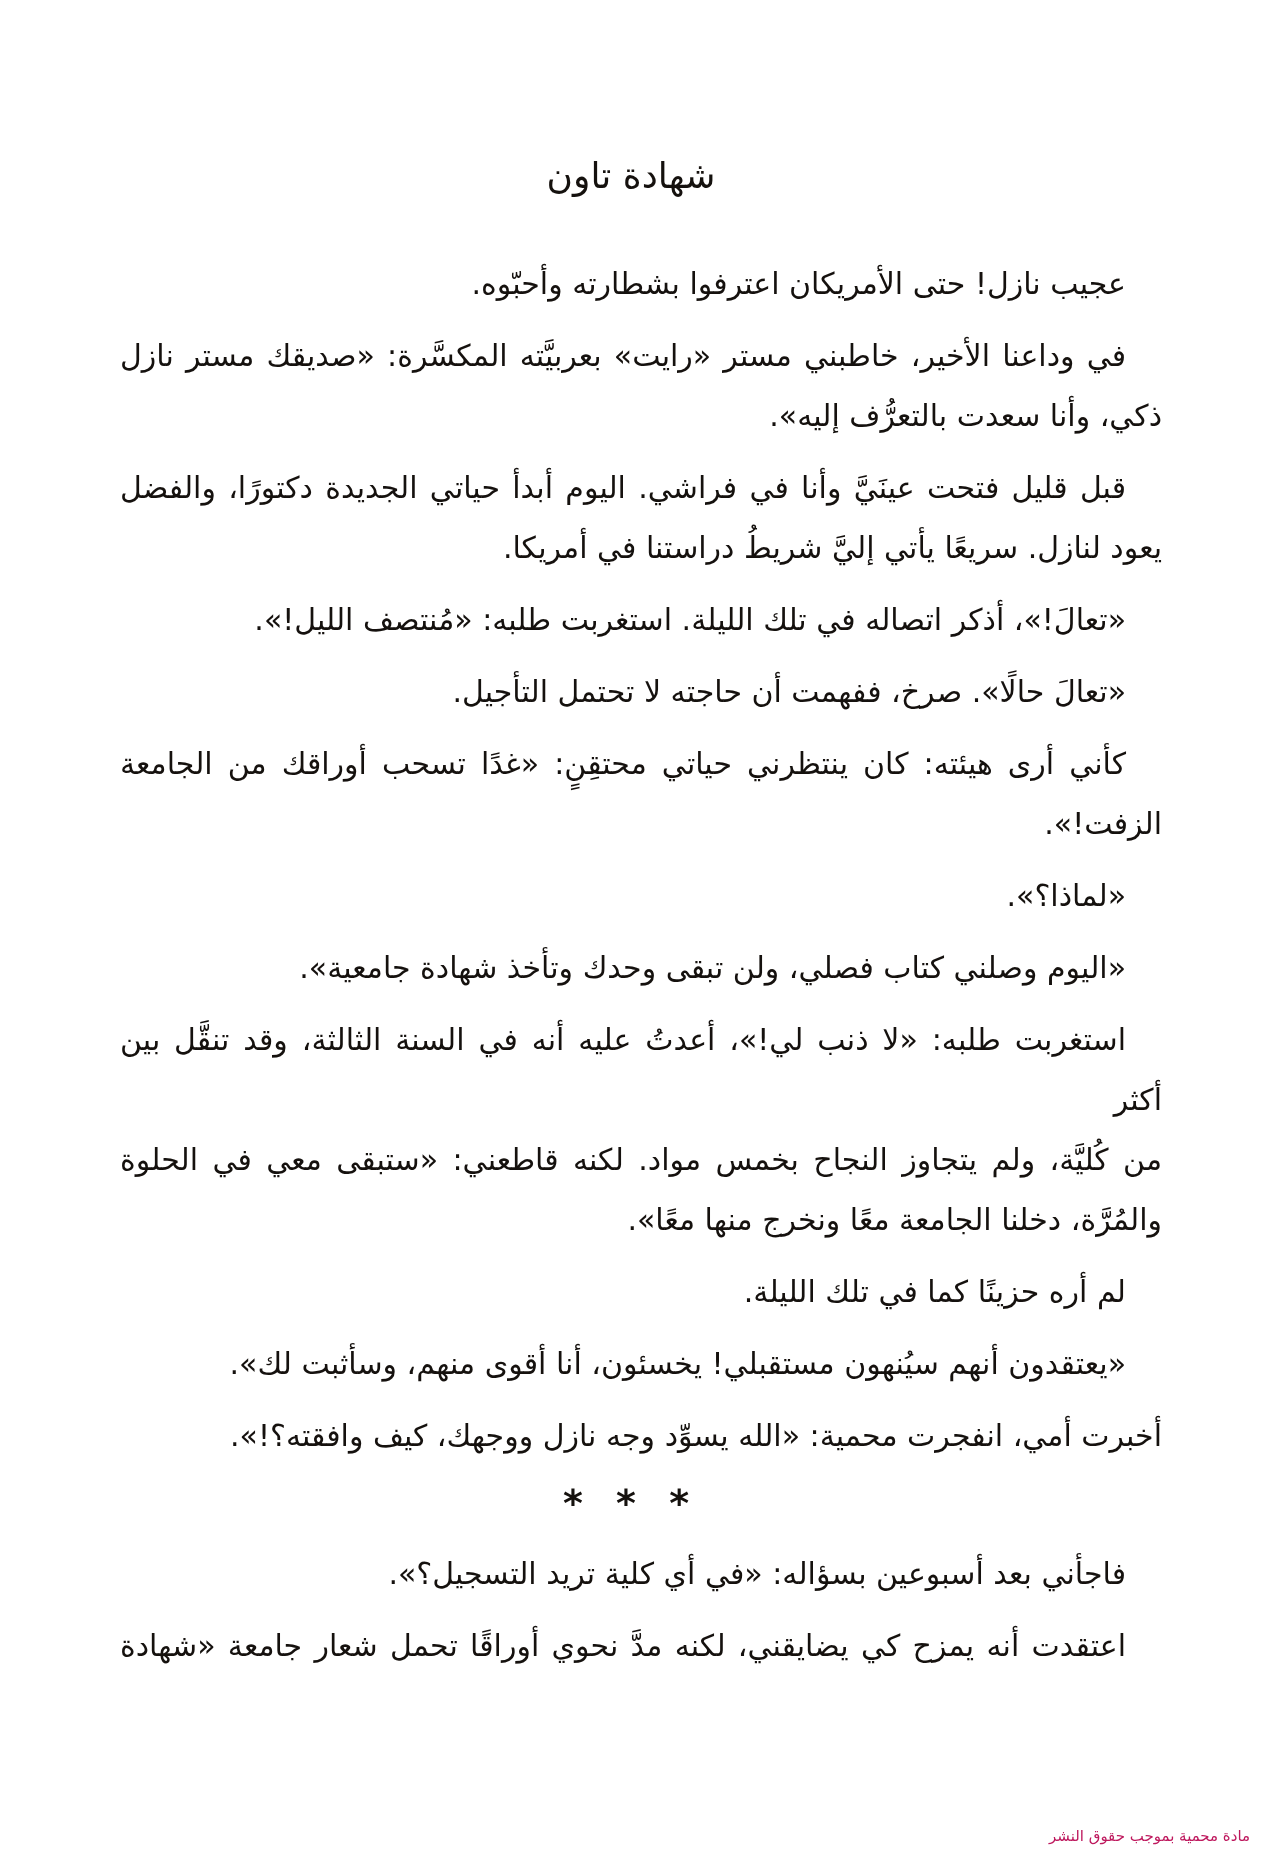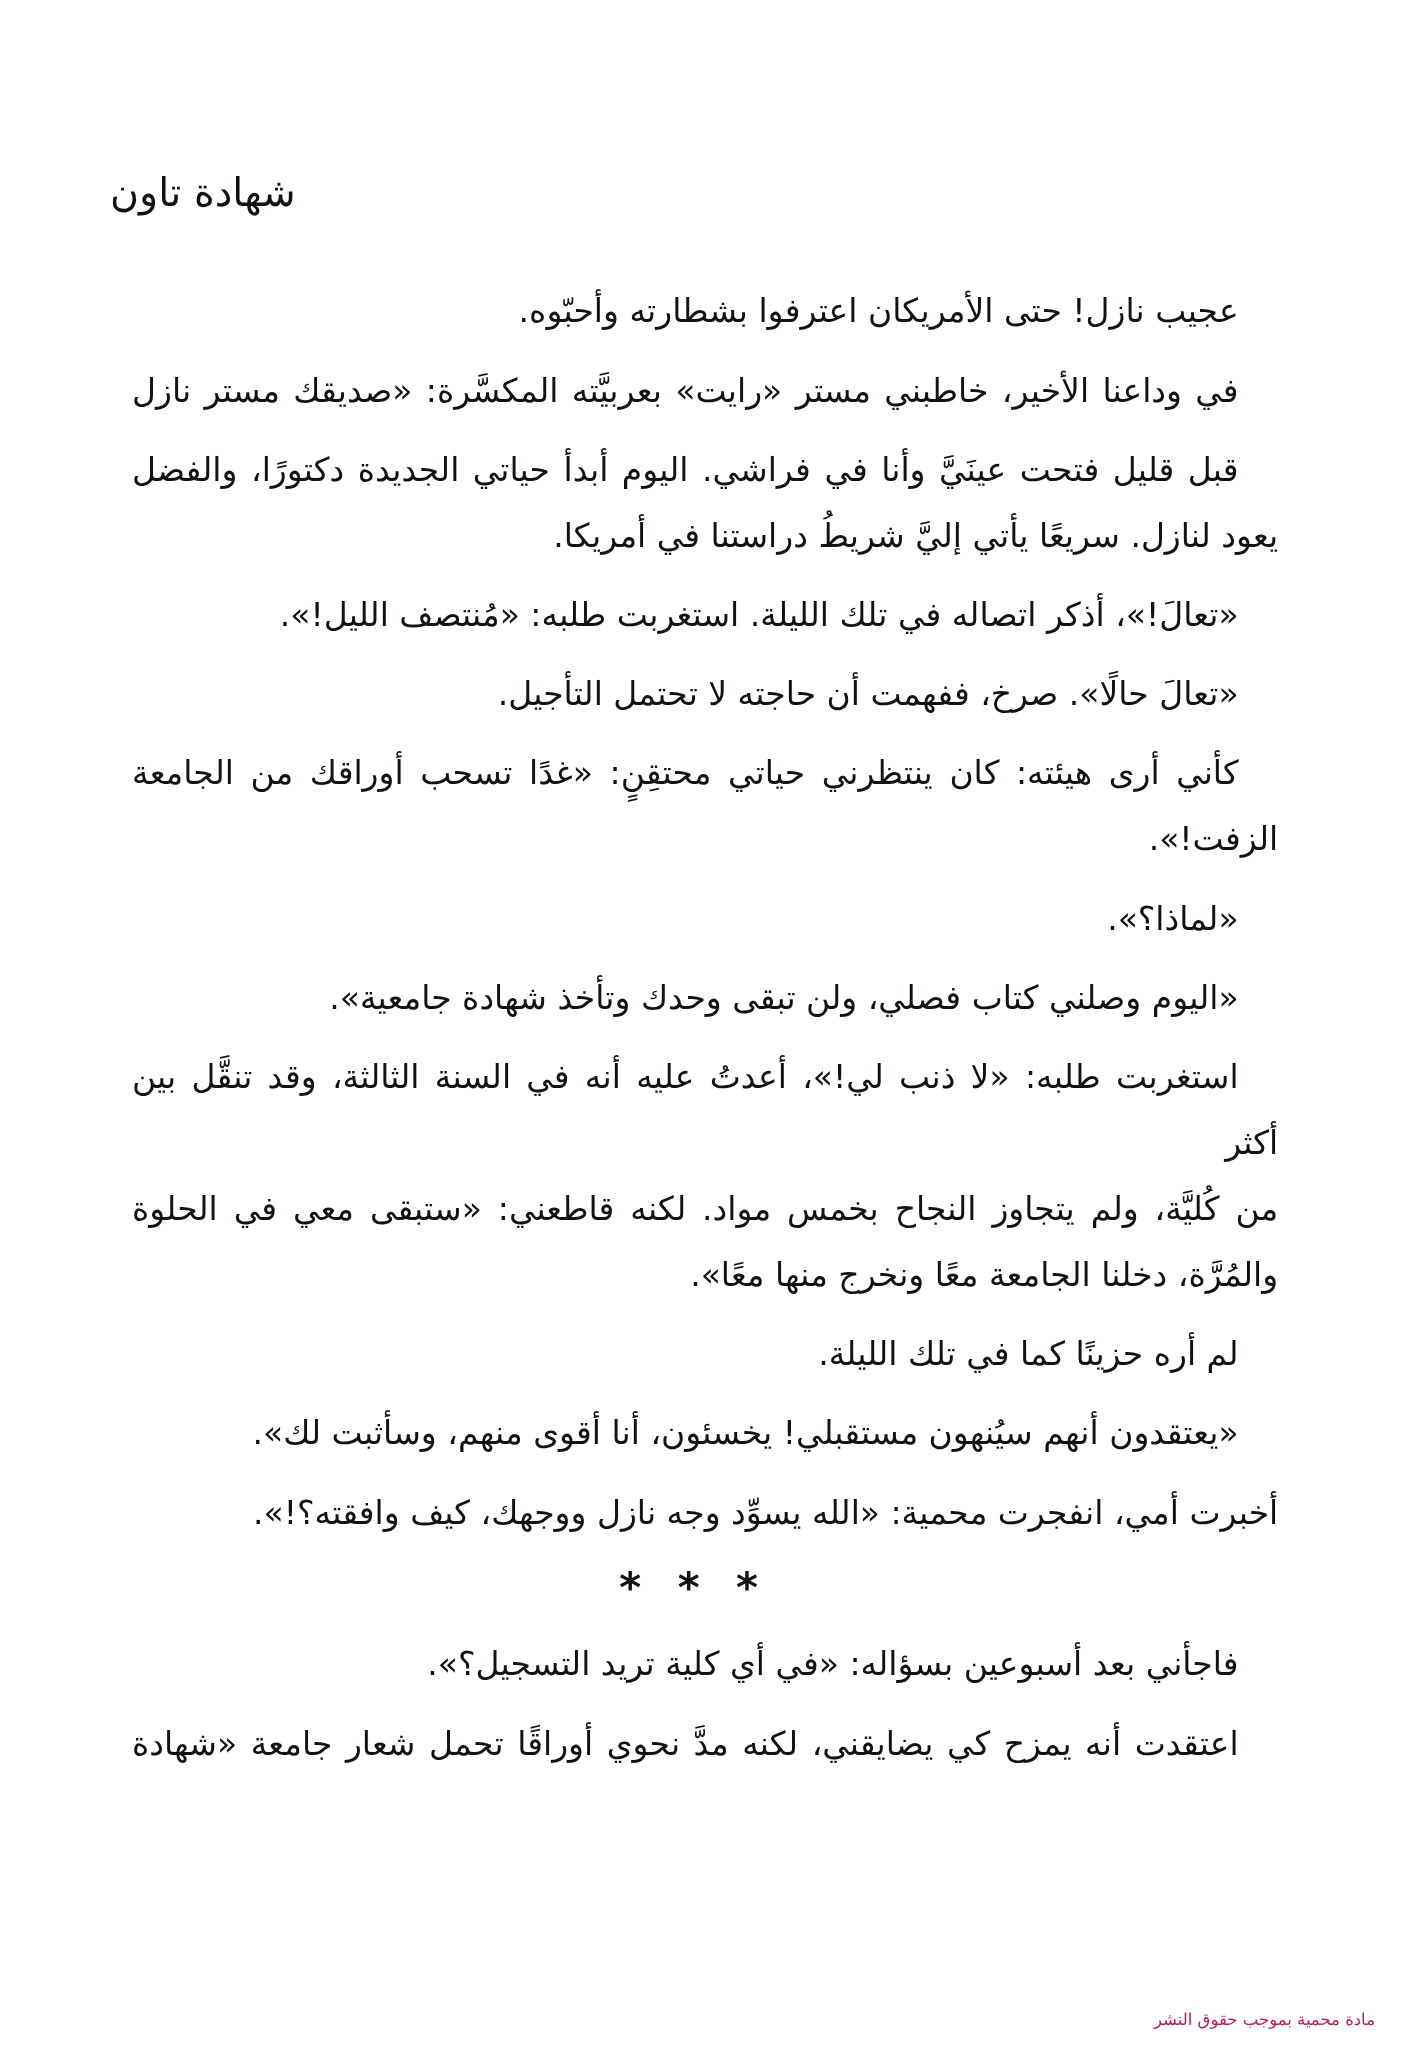--- a/index.html
+++ b/index.html
@@ -20,21 +20,21 @@
     inset: 0;
     box-sizing: border-box;
     padding: 148px 118px 0 100px;
     direction: rtl;
     unicode-bidi: embed;
   }
   .chapter-title {
     font-size: 36px;
     font-weight: 400;
     line-height: 56px;
-    text-align: left;
+    text-align: center;
     margin: 0 0 50px 0;
   }
   .para {
     margin: 0 0 12px 0;
   }
   .line {
     font-size: 30px;
     line-height: 60px;
     text-align: right;
     text-justify: inter-word;
@@ -71,20 +71,21 @@
 <div class="page">
 
   <h1 class="chapter-title">شهادة تاون</h1>
 
   <div class="para">
     <div class="line indent">عجيب نازل! حتى الأمريكان اعترفوا بشطارته وأحبّوه.</div>
   </div>
 
   <div class="para">
     <div class="line indent fill">في وداعنا الأخير، خاطبني مستر «رايت» بعربيَّته المكسَّرة: «صديقك مستر نازل</div>
+    <div class="line">ذكي، وأنا سعدت بالتعرُّف إليه».</div>
   </div>
 
   <div class="para">
     <div class="line indent fill">قبل قليل فتحت عينَيَّ وأنا في فراشي. اليوم أبدأ حياتي الجديدة دكتورًا، والفضل</div>
     <div class="line">يعود لنازل. سريعًا يأتي إليَّ شريطُ دراستنا في أمريكا.</div>
   </div>
 
   <div class="para">
     <div class="line indent">«تعالَ!»، أذكر اتصاله في تلك الليلة. استغربت طلبه: «مُنتصف الليل!».</div>
   </div>

